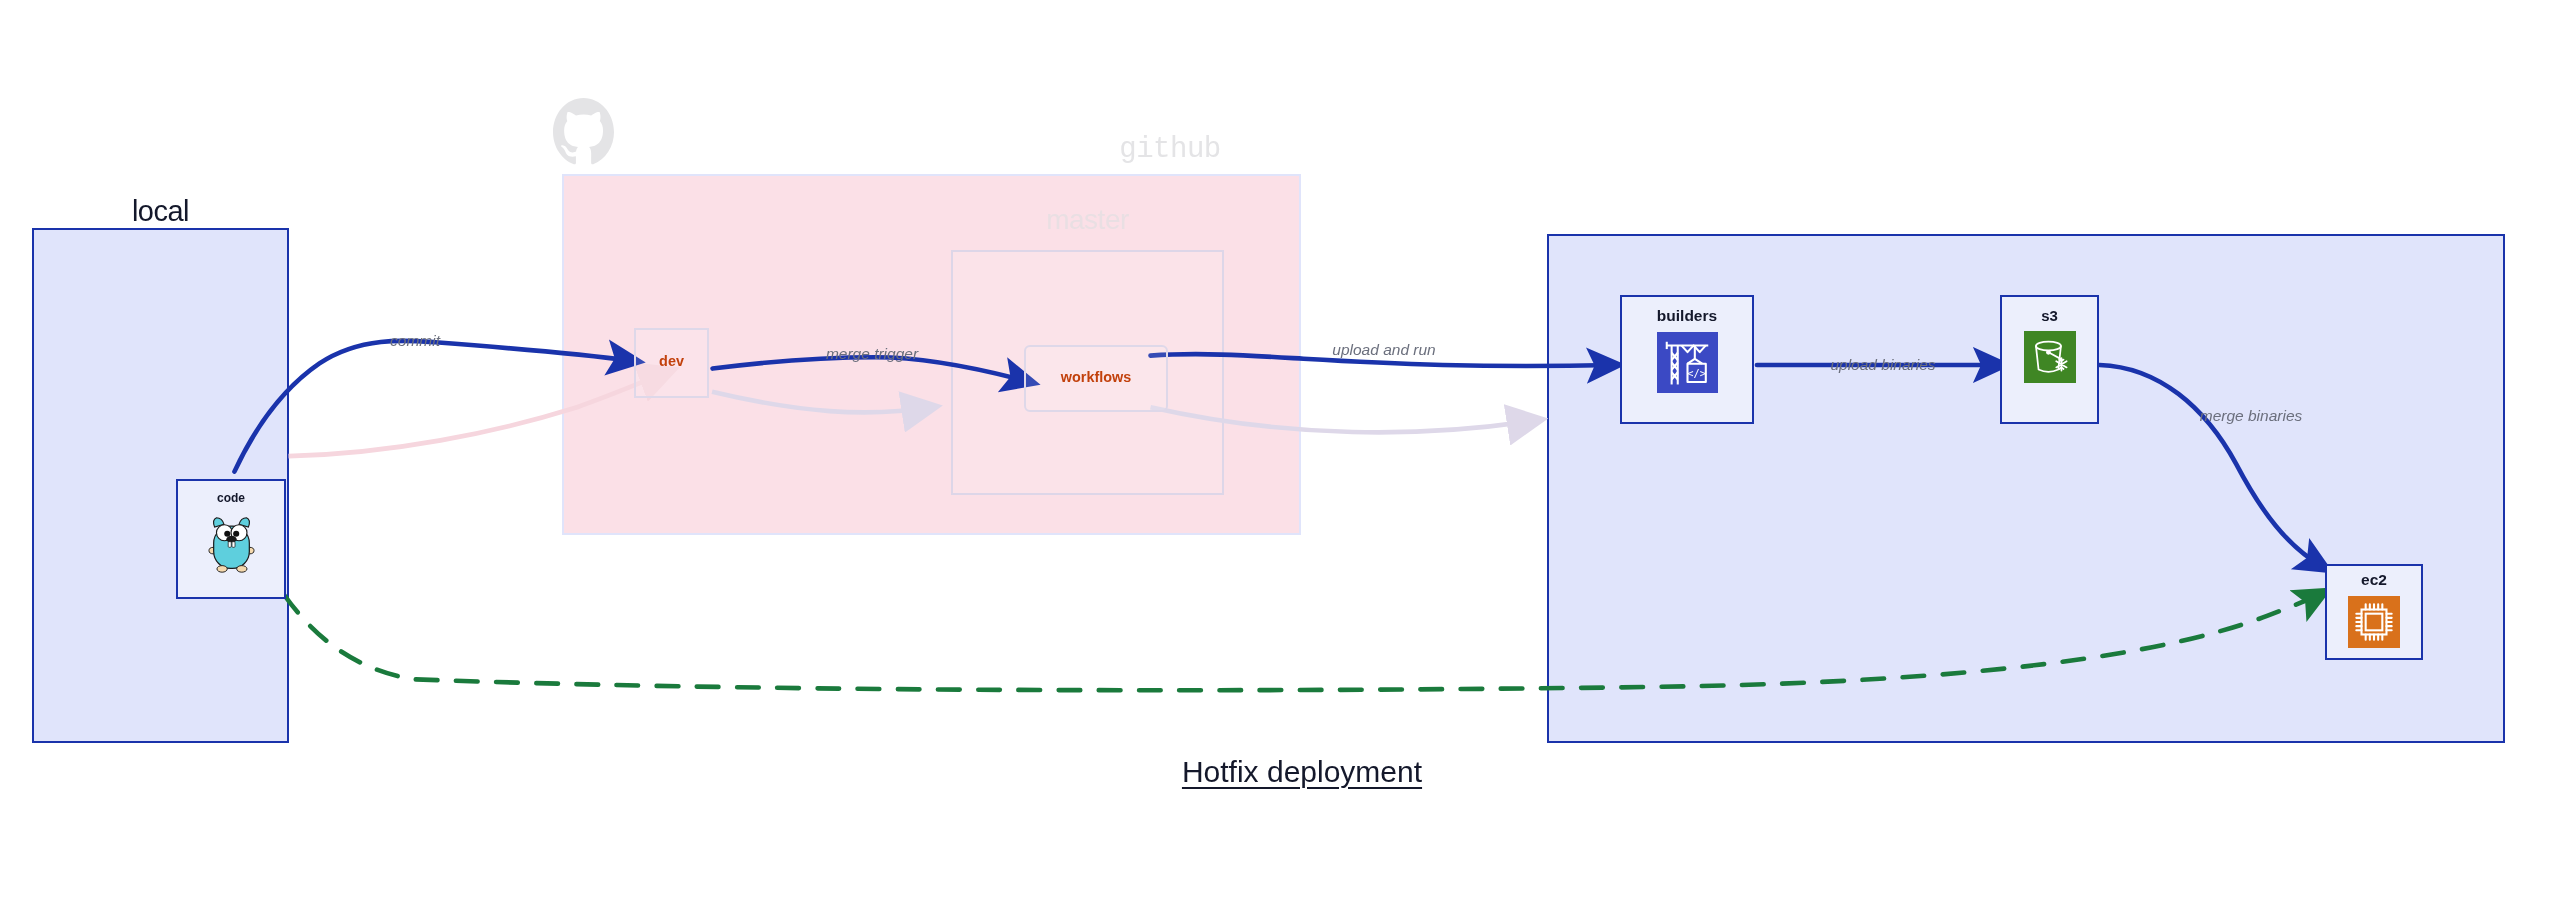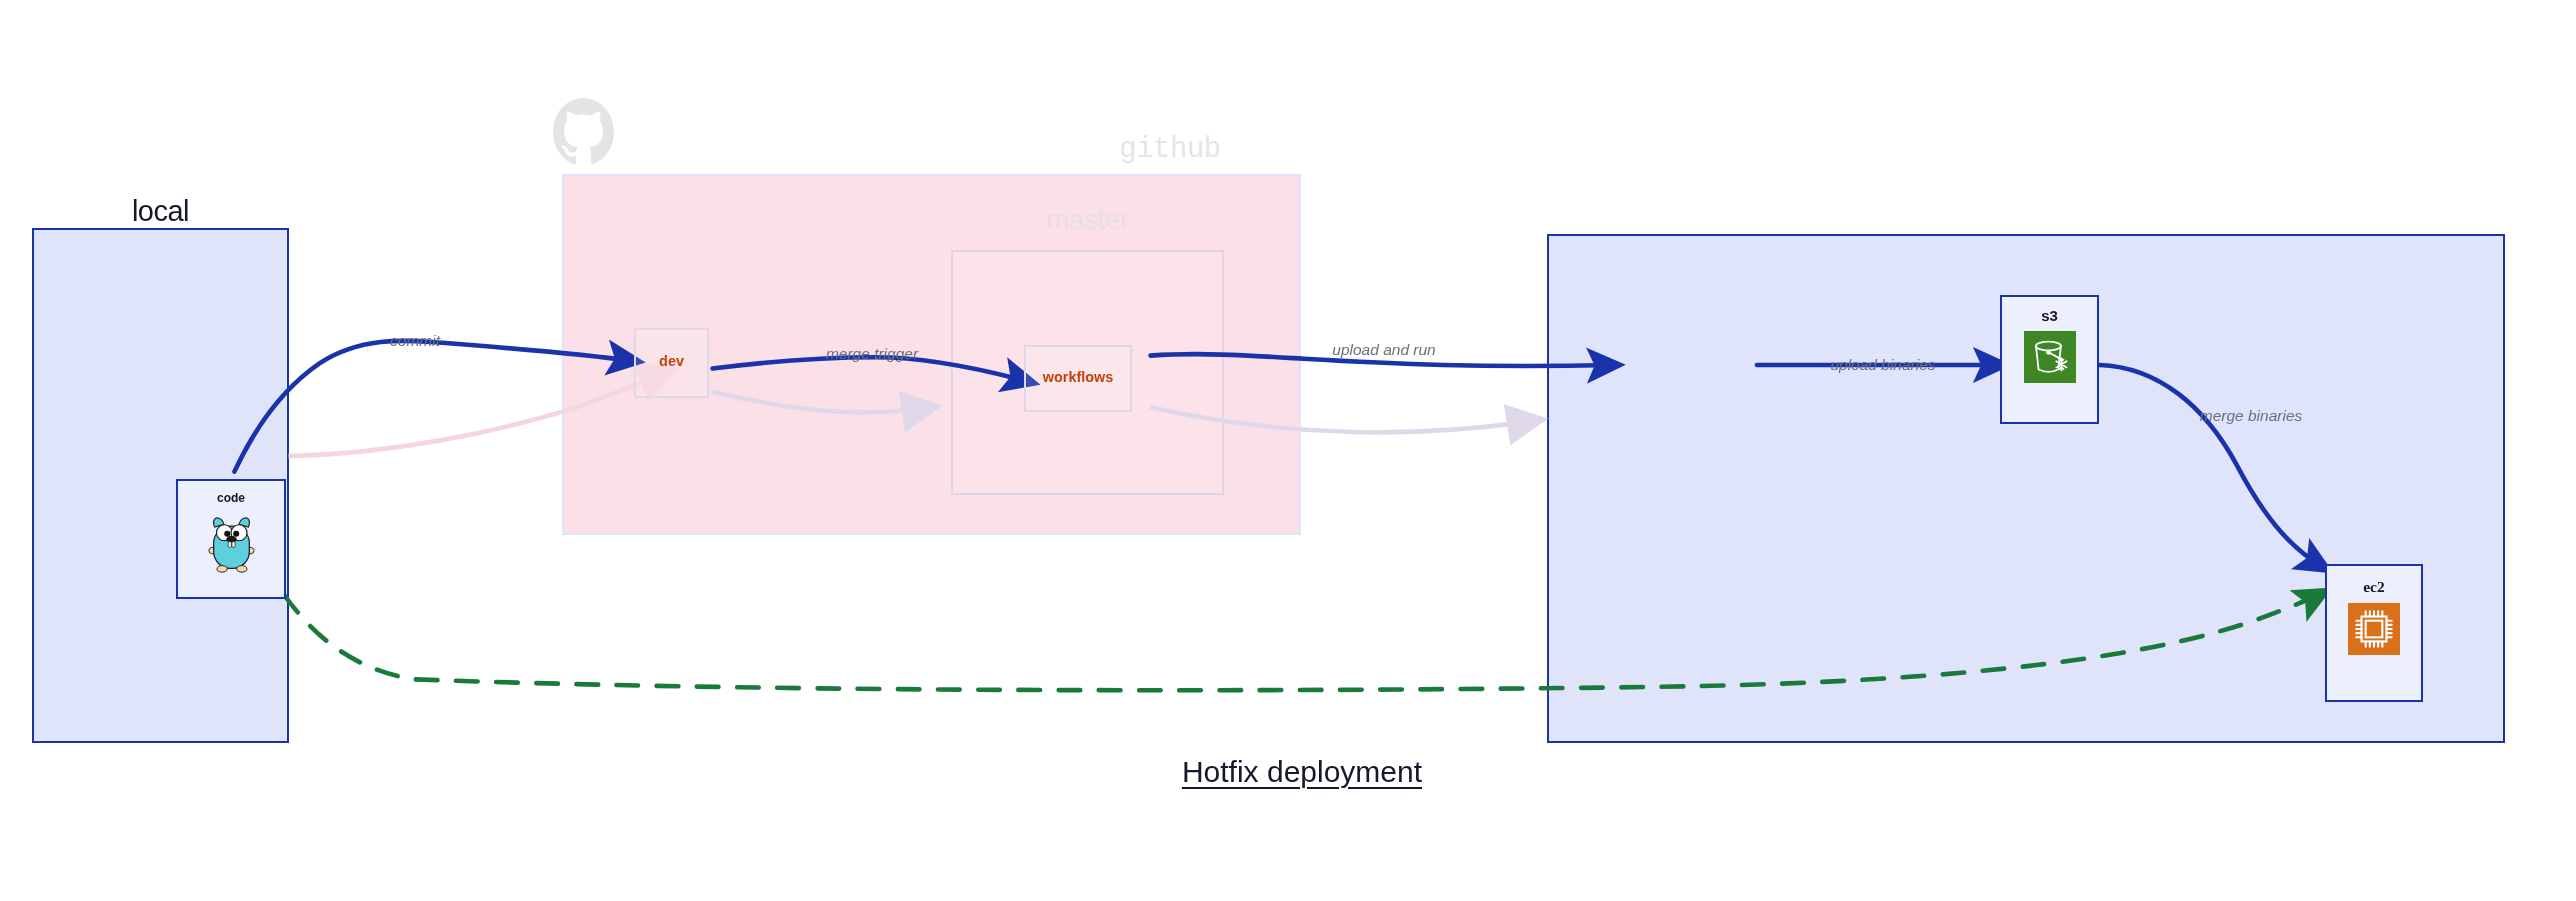--- a/index.html
+++ b/index.html
@@ -174,44 +174,68 @@
         <rect x="53" y="59" width="6.5" height="12" rx="2" fill="#ffffff" stroke="#1b1b1b" stroke-width="1.6"></rect>
         <rect x="61" y="59" width="6.5" height="12" rx="2" fill="#ffffff" stroke="#1b1b1b" stroke-width="1.6"></rect>
       </svg>
     </div>
   </div>
 
   <div class="node ghost" style="left:634px;top:328px;width:75px;height:70px;padding-top:24px;">
     <div class="node-label" style="font-size:14.4px;">dev</div>
   </div>
 
-  <div class="node ghost" style="left:1024px;top:345px;width:108px;height:67px;padding-top:23px;">
+  <div class="node ghost" style="left:1024px;top:345px;width:144px;height:67px;padding-top:23px;border-radius:6px;">
     <div class="node-label" style="font-size:14.4px;">workflows</div>
   </div>
 
+  <div class="node solid" style="left:1620px;top:295px;width:134px;height:129px;padding-top:11.3px;">
+    <div class="node-label" style="font-size:15.5px;">builders</div>
+    <div class="node-icon" style="margin-top:8.2px;width:61px;height:61px;">
+      <svg viewBox="0 0 100 100" width="61" height="61">
+        <rect x="0" y="0" width="100" height="100" fill="#3b49c4"></rect>
+        <g fill="none" stroke="#ffffff" stroke-width="3.4" stroke-linejoin="round">
+
+          <path d="M24 22 L24 86"></path>
+          <path d="M34 22 L34 86"></path>
+          <path d="M24 34 L34 46 M34 34 L24 46 M24 50 L34 62 M34 50 L24 62 M24 66 L34 78 M34 66 L24 78"></path>
+
+          <path d="M16 22 L84 22"></path>
+          <path d="M16 16 L16 28"></path>
+          <path d="M40 22 L50 33 L60 22 L70 33 L80 22"></path>
+
+          <path d="M62 22 L62 44"></path>
+          <path d="M50 52 L62 44 L74 52"></path>
+
+          <rect x="50" y="52" width="30" height="30"></rect>
+        </g>
+        <text x="65" y="74" font-family="DejaVu Sans Mono, monospace" font-size="17" fill="#ffffff" text-anchor="middle">&lt;/&gt;</text>
+      </svg>
+    </div>
+  </div>
 
   <div class="node solid" style="left:2000px;top:295px;width:99px;height:129px;padding-top:11.3px;">
     <div class="node-label" style="font-size:15px;">s3</div>
     <div class="node-icon" style="margin-top:8.2px;width:52px;height:52px;">
       <svg viewBox="0 0 100 100" width="52" height="52">
         <rect x="0" y="0" width="100" height="100" fill="#3f8624"></rect>
         <g fill="none" stroke="#ffffff" stroke-width="3.4" stroke-linecap="round" stroke-linejoin="round">
           <ellipse cx="47" cy="29" rx="24" ry="8.5"></ellipse>
           <path d="M23 29 L28 74 q19 9 38 0 L71 29"></path>
           <path d="M47 41 L73 55"></path>
           <circle cx="47" cy="41" r="3" fill="#ffffff"></circle>
 
           <path d="M72 52 L72 76 M62 58 L82 70 M82 58 L62 70"></path>
           <path d="M68 55 L72 58 L76 55 M68 73 L72 70 L76 73"></path>
         </g>
       </svg>
     </div>
   </div>
 
-  <div class="node solid" style="left:2325px;top:564px;width:98px;height:138px;padding-top:13px;font-family:Liberation Serif, serif;">
+  <div class="node solid" style="left:2325px;top:564px;width:98px;height:96px;padding-top:6px;">
     <div class="node-label" style="font-size:15.5px;">ec2</div>
     <div class="node-icon" style="margin-top:8.2px;width:52px;height:52px;">
       <svg viewBox="0 0 100 100" width="52" height="52">
         <rect x="0" y="0" width="100" height="100" fill="#d9711b"></rect>
         <g fill="none" stroke="#ffffff" stroke-width="4" stroke-linecap="round">
           <rect x="26" y="26" width="48" height="48"></rect>
           <rect x="34" y="34" width="32" height="32"></rect>
 
           <path d="M34 26 L34 16 M42 26 L42 16 M50 26 L50 16 M58 26 L58 16 M66 26 L66 16"></path>
 

